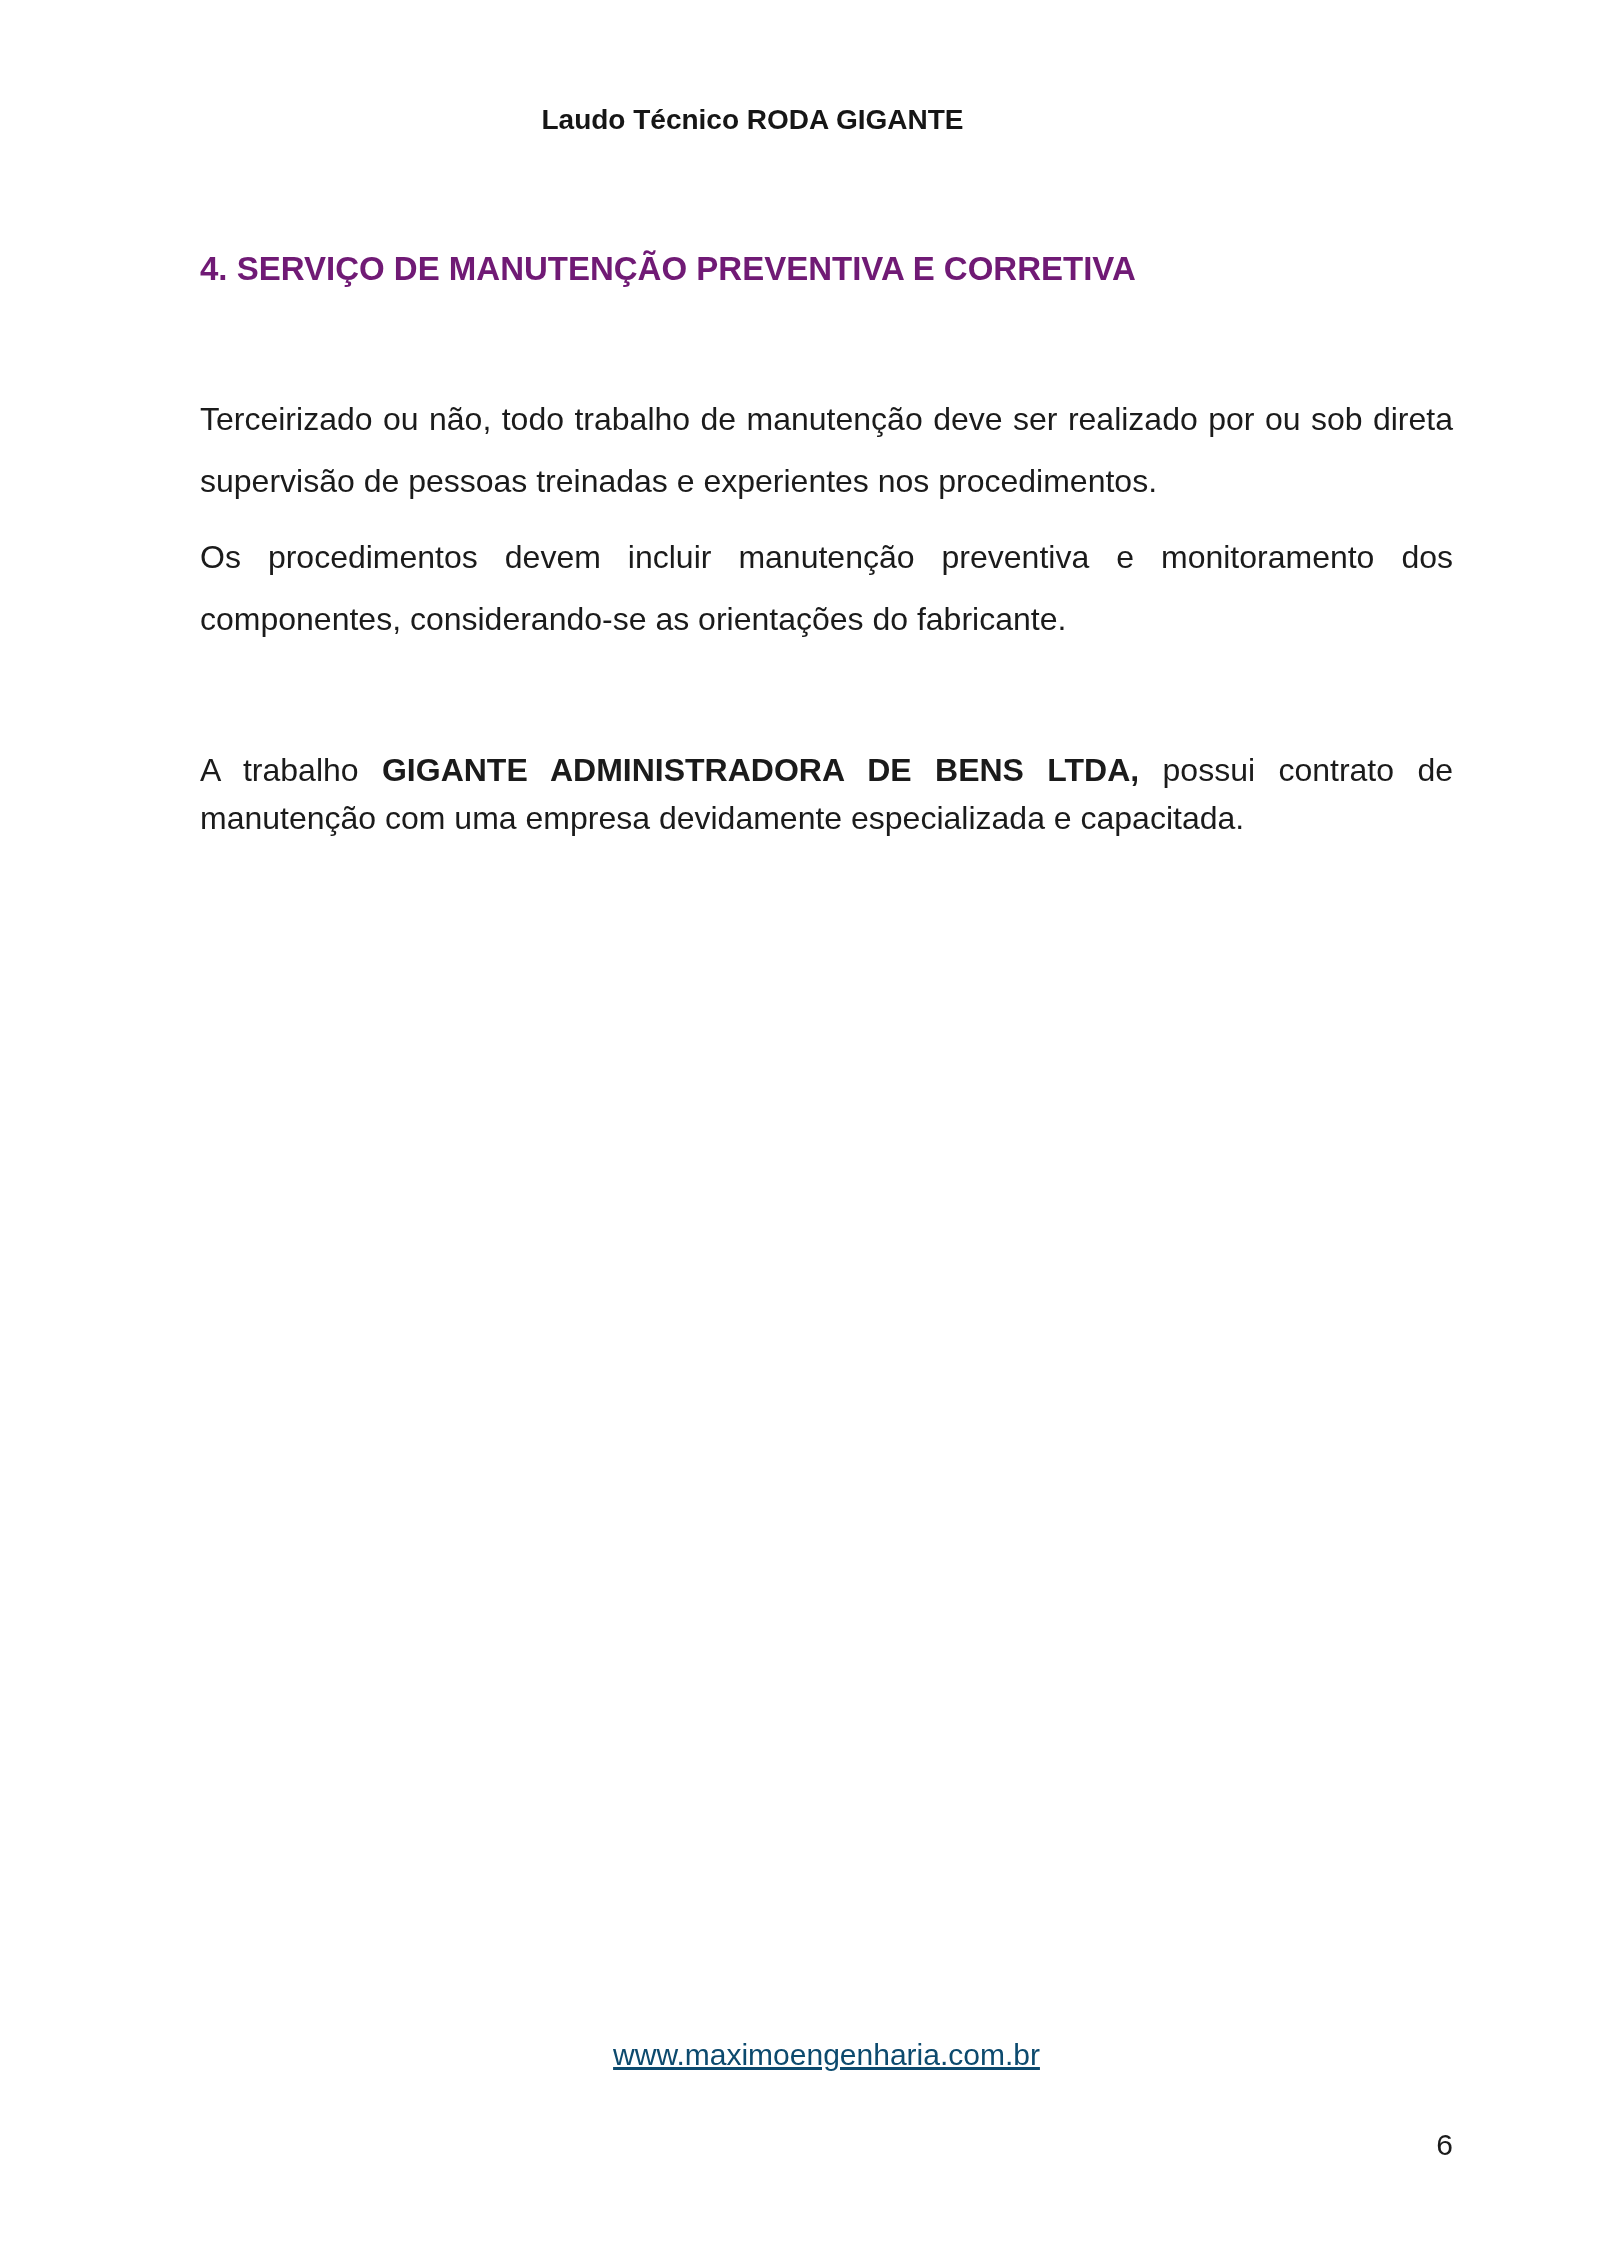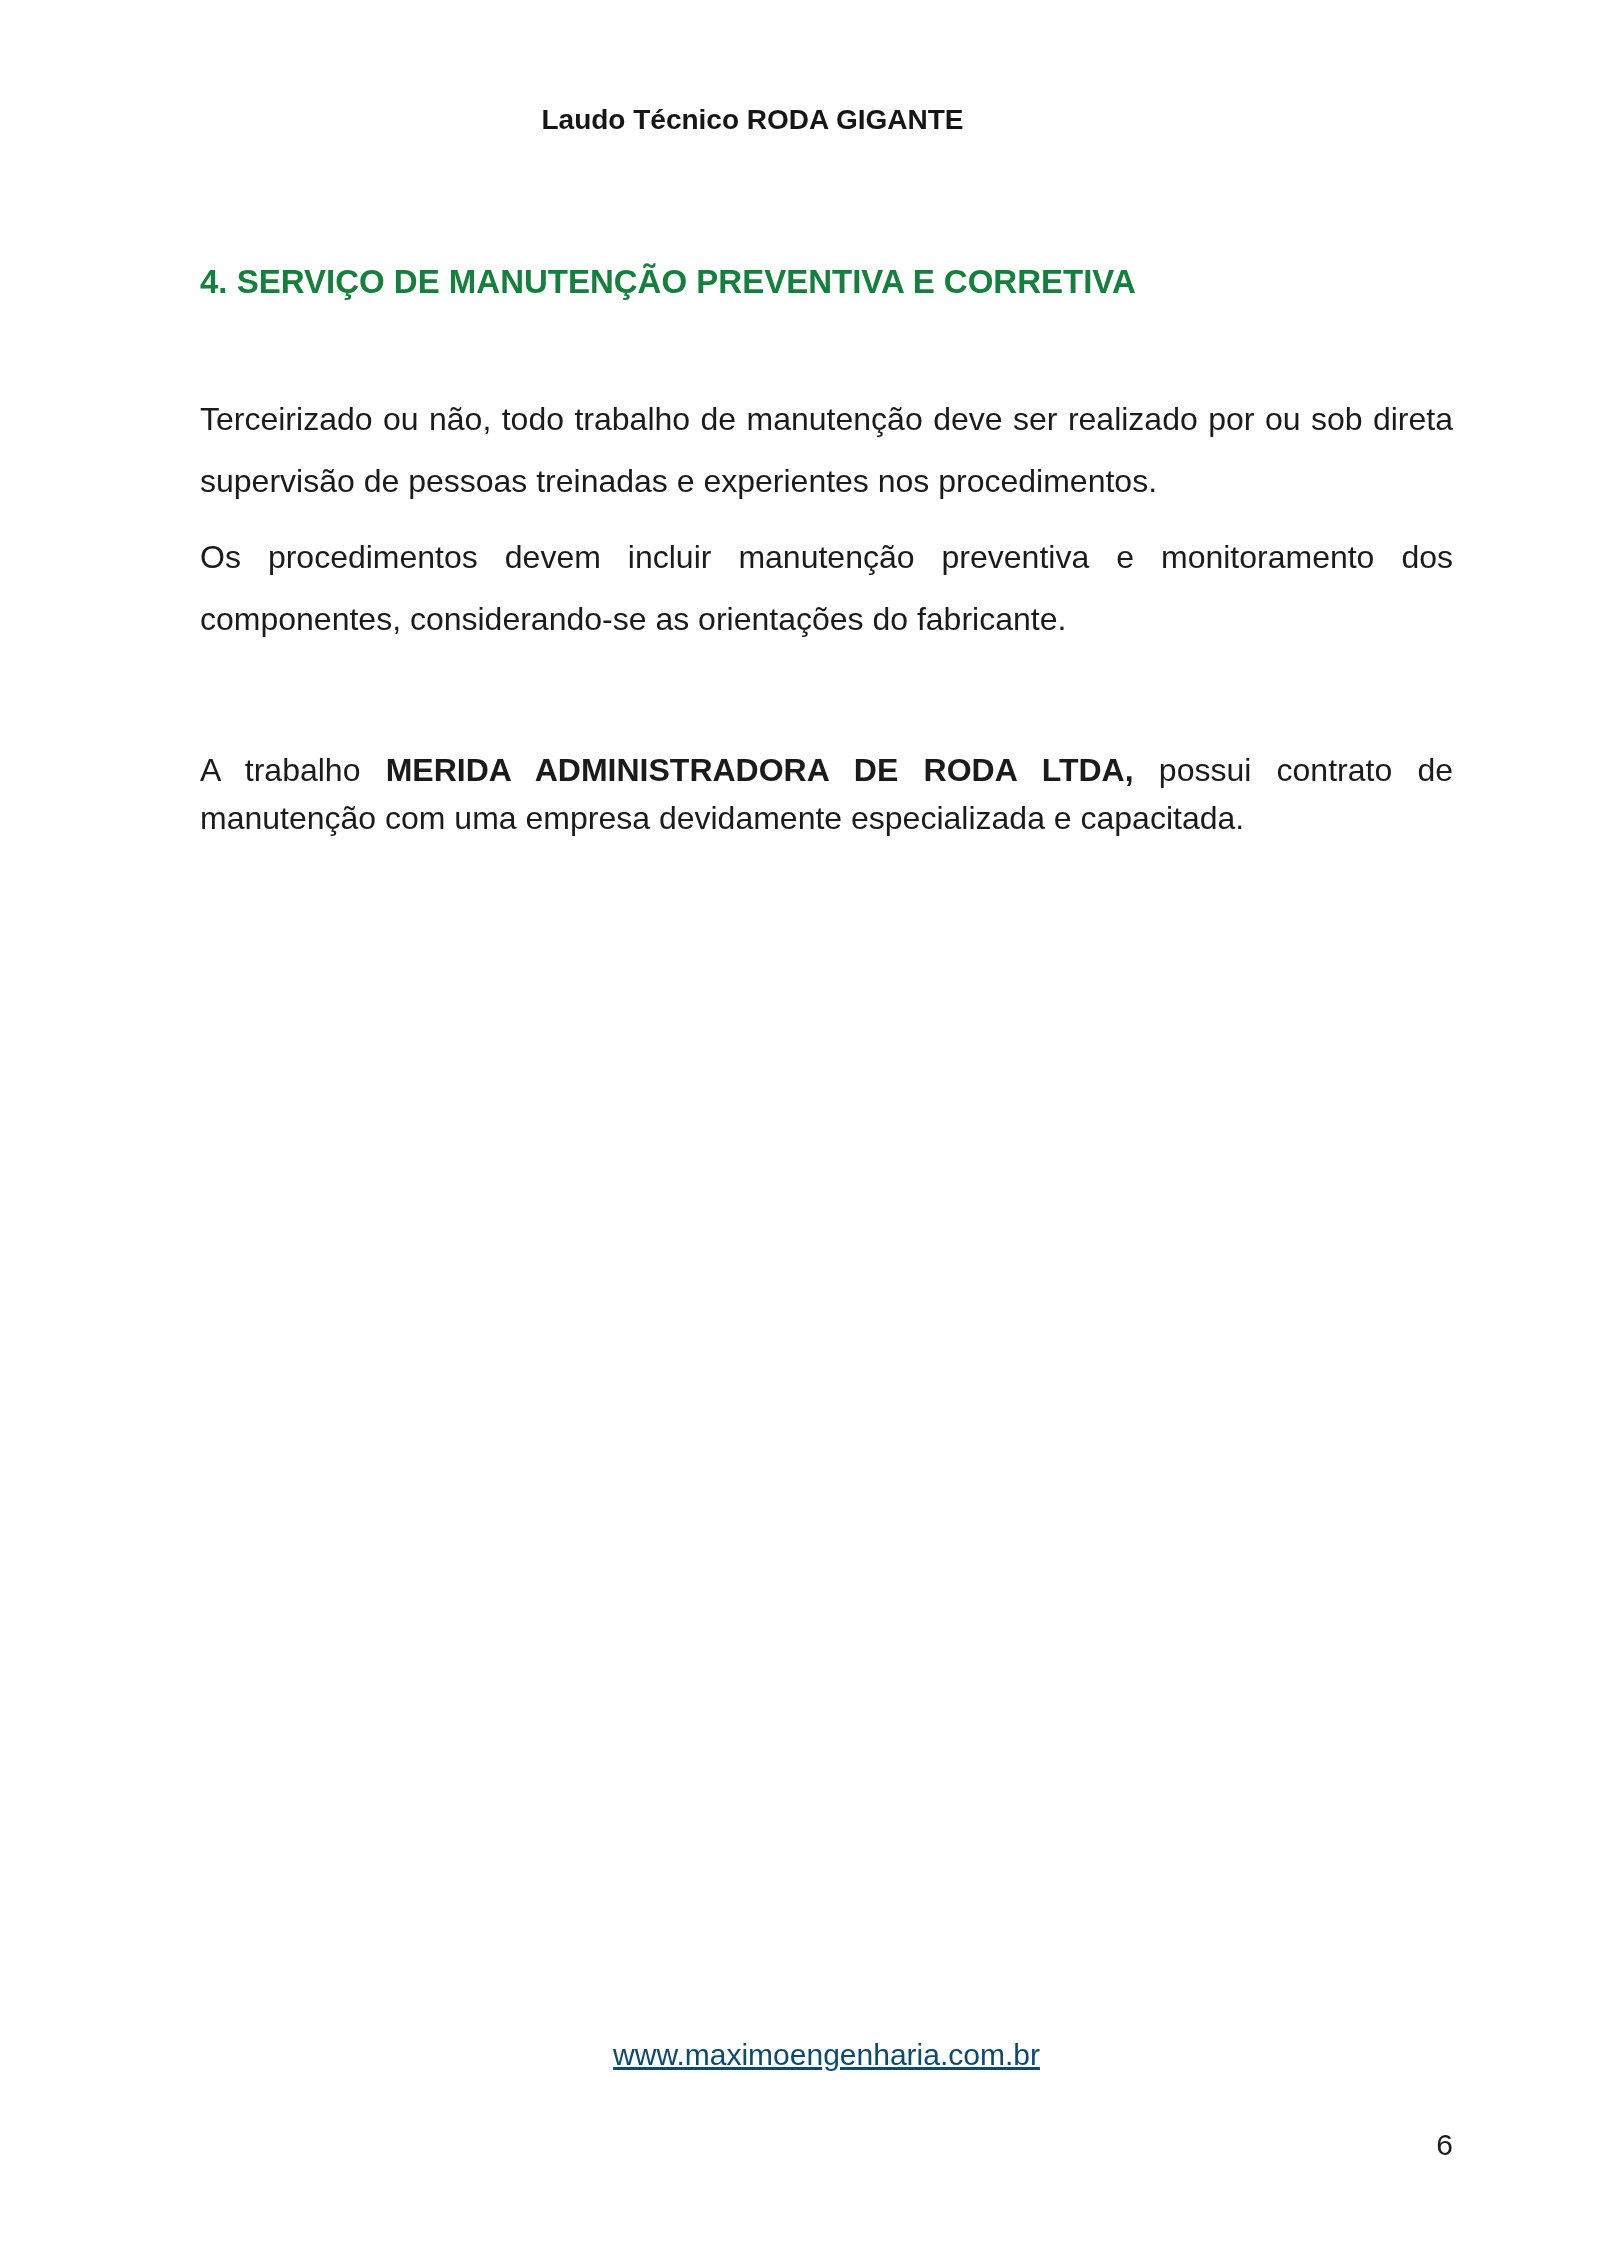--- a/index.html
+++ b/index.html
@@ -22,26 +22,26 @@
     left: 200px;
     width: 1105px;
     text-align: center;
     font-weight: 700;
     font-size: 28px;
     line-height: 47px;
     color: #161616;
   }
   .section-heading {
     position: absolute;
-    top: 263px;
+    top: 250px;
     left: 200px;
     width: 1260px;
     font-size: 33px;
     font-weight: 700;
-    color: #15803d;
+    color: #701a75;
     margin: 0;
   }
   .body-text {
     position: absolute;
     top: 388px;
     left: 200px;
     width: 1253px;
     font-size: 32px;
   }
   .body-text p {
@@ -86,21 +86,21 @@
 
   <div class="doc-header">
     <div>Laudo Técnico RODA GIGANTE</div>
   </div>
 
   <h1 class="section-heading">4. SERVIÇO DE MANUTENÇÃO PREVENTIVA E CORRETIVA</h1>
 
   <div class="body-text">
     <p>Terceirizado ou não, todo trabalho de manutenção deve ser realizado por ou sob direta supervisão de pessoas treinadas e experientes nos procedimentos.</p>
     <p>Os procedimentos devem incluir manutenção preventiva e monitoramento dos componentes, considerando-se as orientações do fabricante.</p>
-    <p class="company-paragraph"><span>A trabalho </span><b>MERIDA ADMINISTRADORA DE RODA LTDA,</b><span> possui contrato de manutenção com uma empresa devidamente especializada e capacitada.</span></p>
+    <p class="company-paragraph"><span>A trabalho </span><b>GIGANTE ADMINISTRADORA DE BENS LTDA,</b><span> possui contrato de manutenção com uma empresa devidamente especializada e capacitada.</span></p>
   </div>
 
   <div class="footer-link-wrap">
     <a style="color: #0c4a6e;">www.maximoengenharia.com.br</a>
   </div>
 
   <div class="page-number">6</div>
 
 </div>
 

